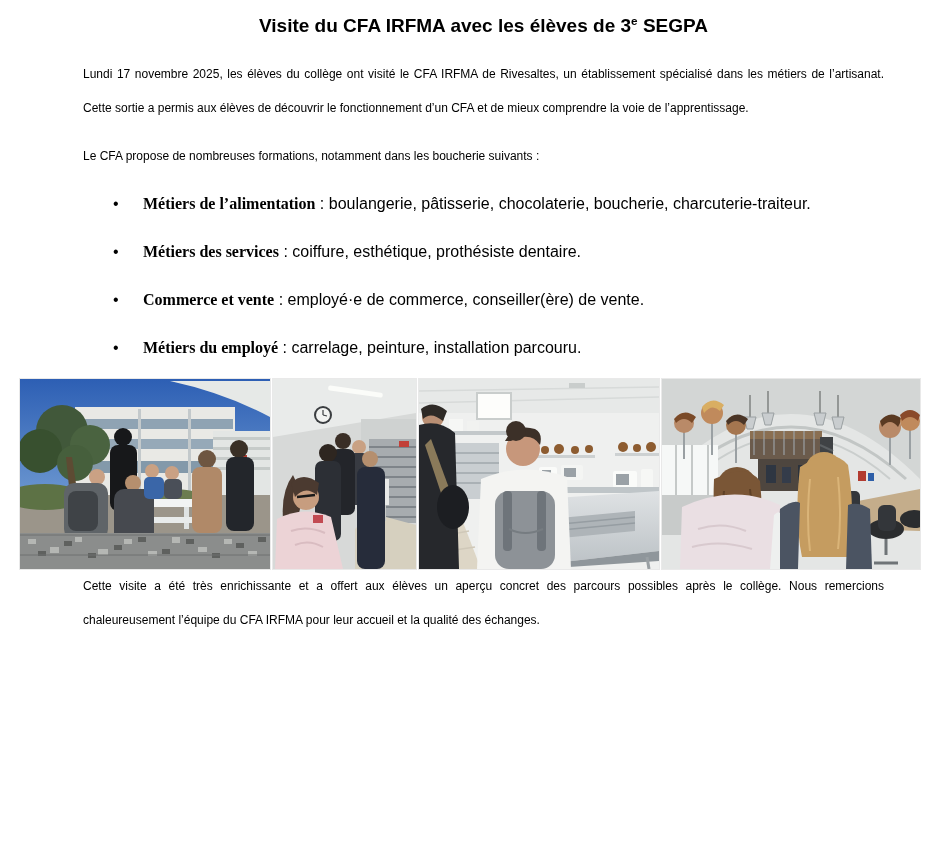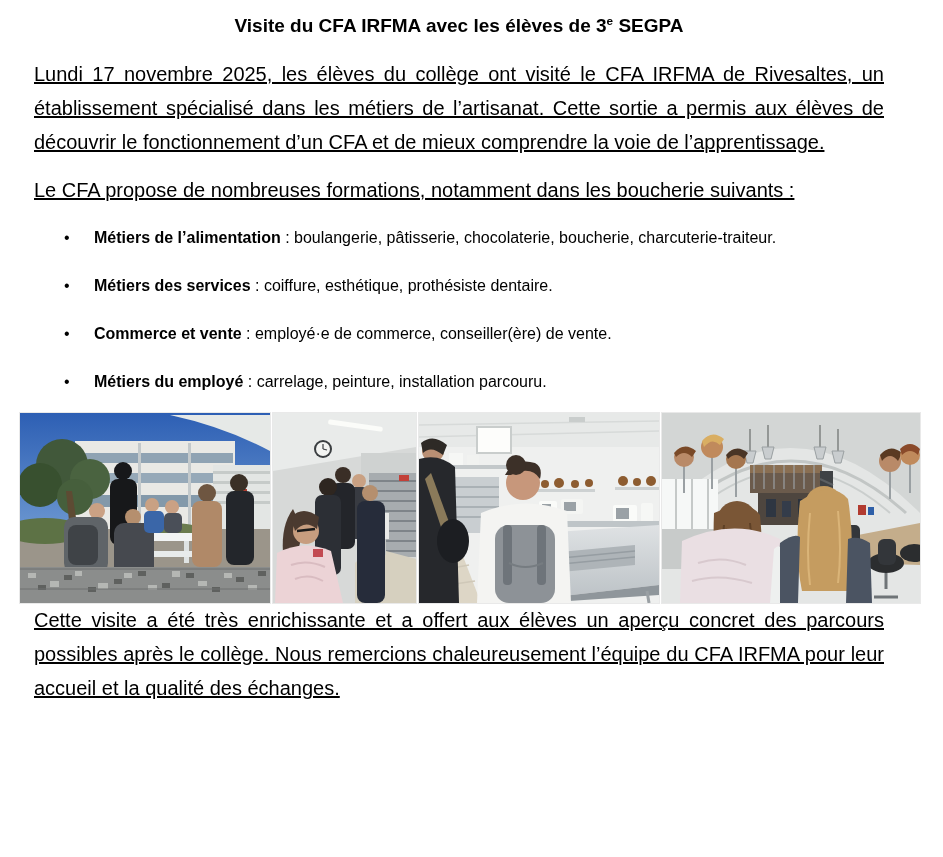--- a/index.html
+++ b/index.html
@@ -5,55 +5,54 @@
   html, body { margin: 0; padding: 0; background: #ffffff; }
   .page {
     position: relative;
     width: 943px;
     height: 857px;
     background: #ffffff;
     color: #000000;
     font-family: "Liberation Sans", sans-serif;
     overflow: hidden;
   }
-  .content { padding: 0 59px 0 34px; }
+  .content { padding: 0 59px 0 83px; }
   .doc-title {
     margin: 6px 0 16px 0;
     font-size: 19px;
     font-weight: bold;
     text-align: center;
     line-height: 30px;
   }
   .doc-title sup { font-size: 0.62em; }
   p.body-par {
     margin: 0 0 14px 0;
-    font-size: 20px;
+    font-size: 12px;
     line-height: 34px;
     text-align: justify;
-    text-decoration: underline;
   }
   ul.formations {
     list-style: none;
     margin: 6px 0 0 0;
     padding: 0;
   }
   ul.formations li {
     position: relative;
     margin: 0 0 14px 0;
     padding-left: 60px;
     font-size: 16px;
     line-height: 34px;
     text-align: justify;
   }
   ul.formations .bullet {
     position: absolute;
     left: 30px;
     top: 0;
   }
-  ul.formations .term { font-weight: bold; }
+  ul.formations .term { font-weight: bold; font-family: Liberation Serif, serif; }
   .photo-row {
     display: flex;
     gap: 3px;
     margin: 10px 23px 0 20px;
     height: 190px;
   }
   .photo-row .photo {
     height: 190px;
     outline: 1px solid #e9e9e9;
     overflow: hidden;

